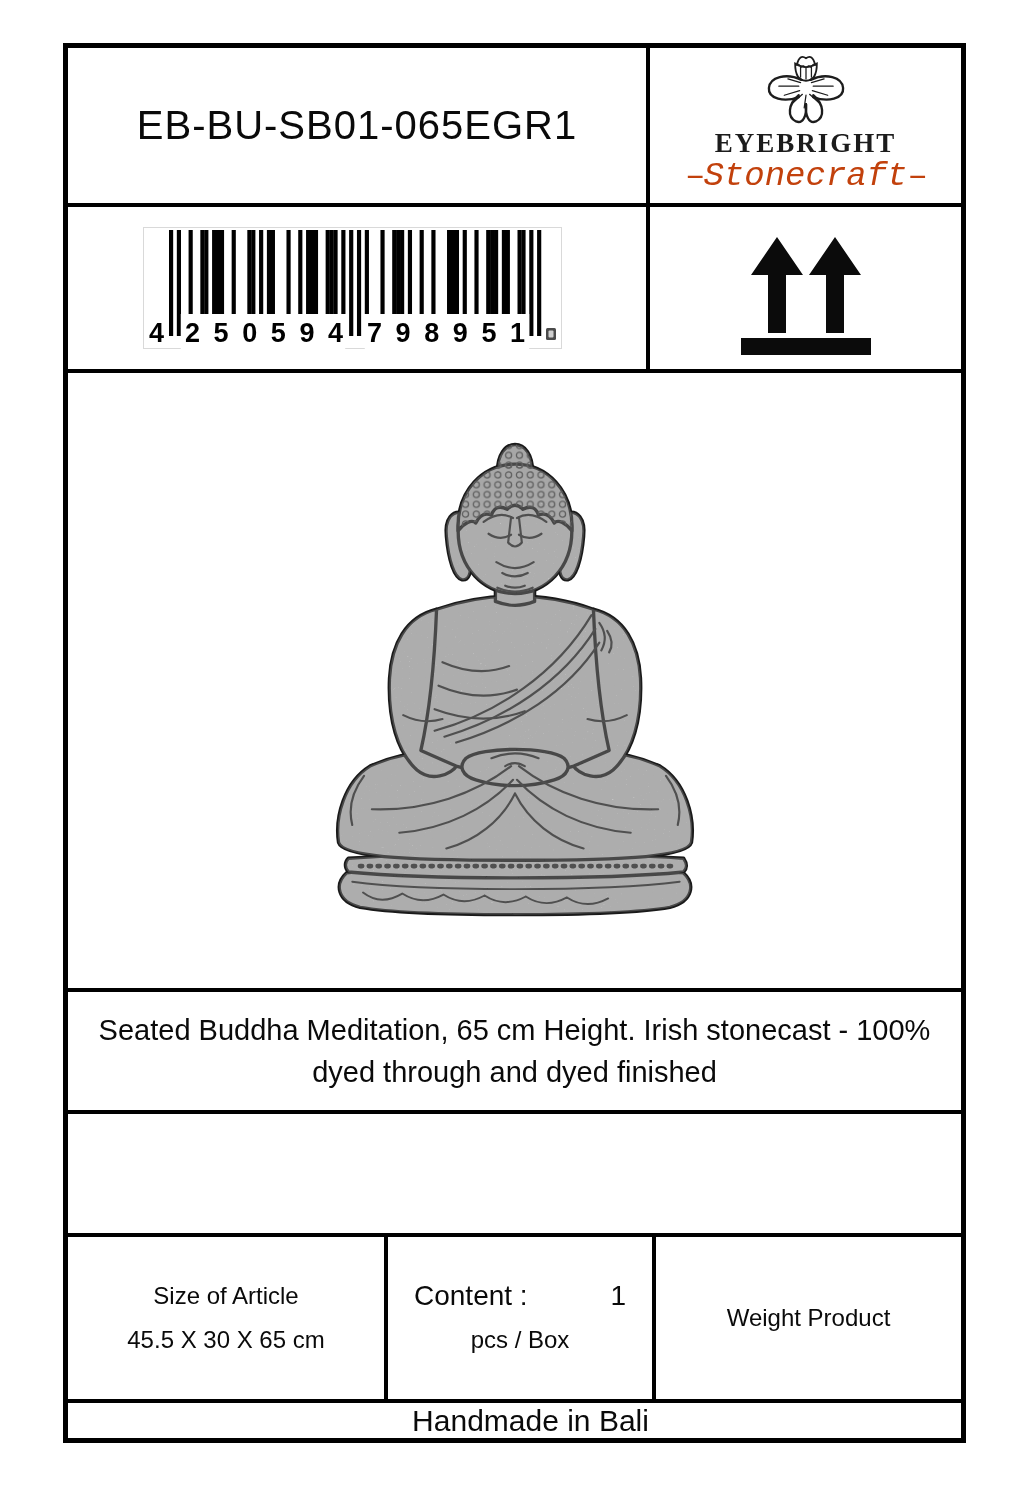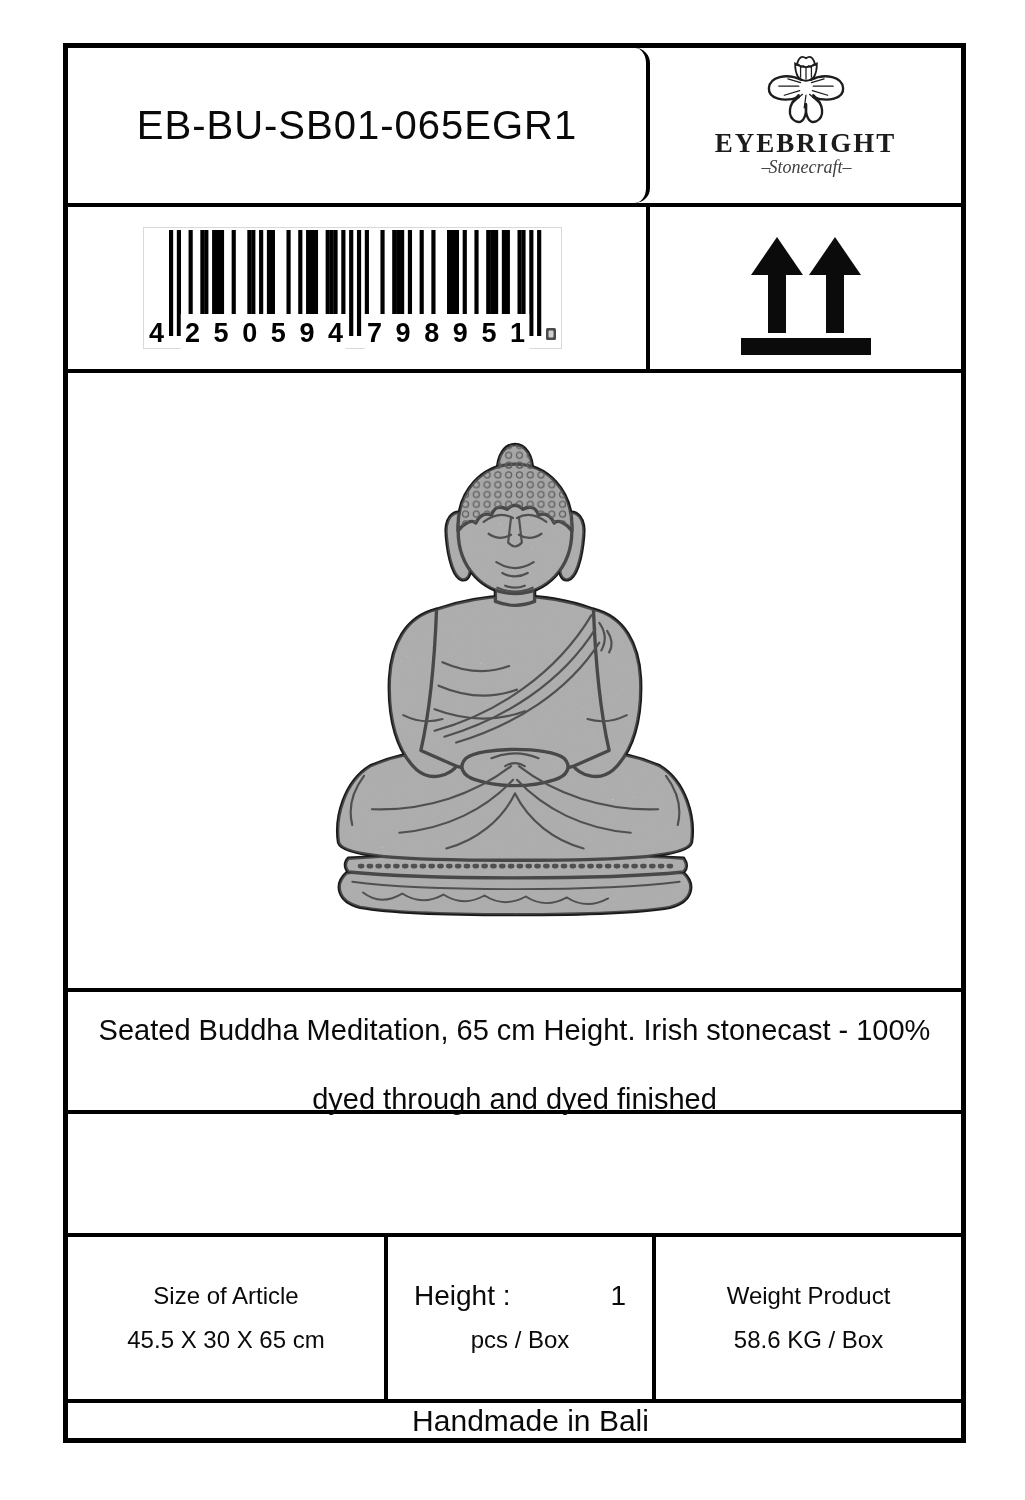--- a/index.html
+++ b/index.html
@@ -8,40 +8,40 @@
   .label{position:absolute;left:63px;top:43px;width:903px;height:1400px;
          border:5px solid #000;box-sizing:border-box;background:#fff;
          display:grid;grid-template-rows:159px 166px 619px 122px 123px 166px auto;}
   .row{box-sizing:border-box;border-bottom:4px solid #000;display:flex;}
   .row:last-child{border-bottom:none;}
   .row.two-col{display:grid;grid-template-columns:582px 1fr;}
   .row.three-col{display:grid;grid-template-columns:320px 268px 1fr;}
   .cell{box-sizing:border-box;display:flex;flex-direction:column;align-items:center;justify-content:center;}
   .cell.bordered{border-right:4px solid #000;}
   
-  .code-cell{justify-content:center;border-radius:15px;}
+  .code-cell{justify-content:center;}
   .product-code{font-size:40px;letter-spacing:1px;color:#0a0a0a;}
   .logo-cell{justify-content:flex-start;padding-top:2px;}
   .brand-name{font-family:"Liberation Serif",serif;font-weight:bold;font-size:27px;
               letter-spacing:2px;color:#1c1c1c;margin-top:2px;}
-  .brand-sub{font-family:Liberation Serif, serif;font-style:italic;font-size:18px;
-             color:#404040;margin-top:-2px;}
+  .brand-sub{font-family:Liberation Mono, monospace;font-style:italic;font-size:34px;
+             color:#c2410c;margin-top:-2px;}
   .brand-sub .dash{font-style:normal;letter-spacing:-2px;}
   
   .barcode-cell{align-items:flex-start;justify-content:center;}
   .barcode-box{margin-left:75px;width:417px;height:120px;background:#fff;
                border:1px solid #d9d9d9;display:flex;align-items:flex-start;justify-content:center;}
   .bc-digits{font-family:"Liberation Sans",sans-serif;font-weight:bold;font-size:27px;fill:#000;}
   .arrows-cell{justify-content:flex-end;padding-bottom:14px;}
   
   .image-cell{width:100%;align-items:center;justify-content:flex-start;}
   .buddha-svg{margin-top:48px;}
   
   .desc-cell{width:100%;}
-  .desc-line{font-size:29px;line-height:42px;white-space:nowrap;text-align:left;color:#0a0a0a;margin-top:27px;}
+  .desc-line{font-size:29px;line-height:42px;white-space:nowrap;text-align:left;color:#0a0a0a;}
   
   .spec-title,.spec-value{font-size:24px;line-height:44px;white-space:nowrap;color:#0a0a0a;}
   .content-line{width:100%;box-sizing:border-box;display:flex;justify-content:space-between;
                 padding:0 26px;font-size:28px;line-height:44px;color:#0a0a0a;}
   
   .footer-cell{width:100%;justify-content:center;padding-left:32px;}
   .footer-text{font-size:30px;color:#0a0a0a;}
   svg{display:block;}
 </style>
 </head>
@@ -258,28 +258,27 @@
     </div>
   </div>
 
   <div class="row three-col">
     <div class="cell bordered">
       <div class="spec-title">Size of Article</div>
       <div class="spec-value">45.5 X 30 X 65 cm</div>
     </div>
     <div class="cell bordered">
       <div class="content-line">
-        <span>Height :</span>
+        <span>Content :</span>
         <span>1</span>
       </div>
       <div class="spec-value">pcs / Box</div>
     </div>
     <div class="cell">
       <div class="spec-title">Weight Product</div>
-      <div class="spec-value">58.6 KG / Box</div>
     </div>
   </div>
 
   <div class="row">
     <div class="cell footer-cell">
       <div class="footer-text">Handmade in Bali</div>
     </div>
   </div>
 
 </div>

